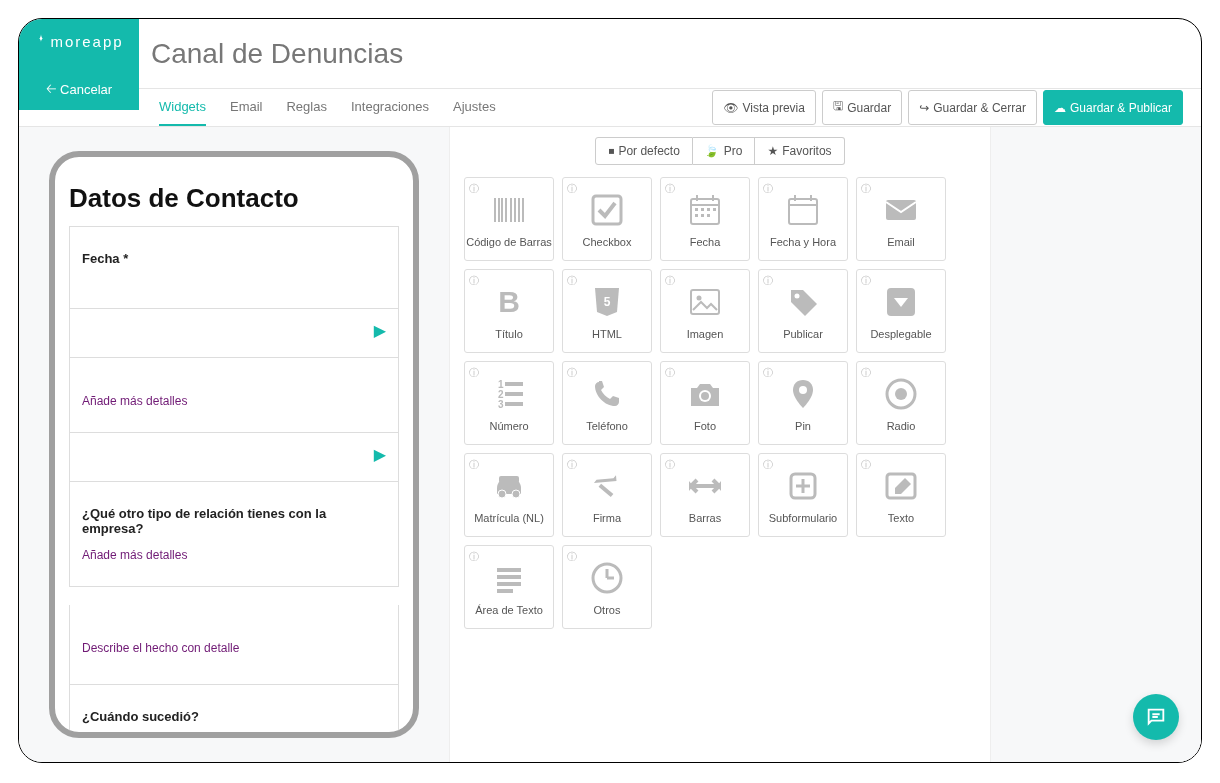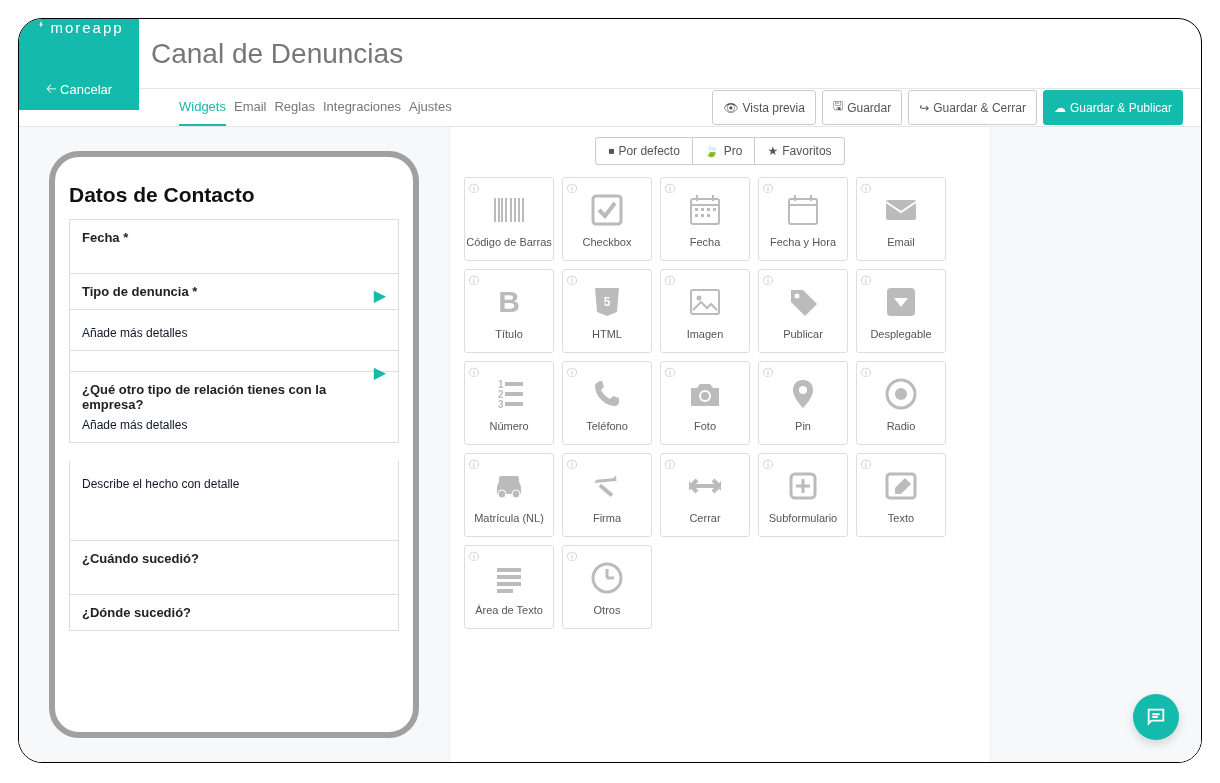--- a/index.html
+++ b/index.html
@@ -1,37 +1,37 @@
 <!DOCTYPE html>
 <html><head>
 <meta charset="utf-8">
 <style>
 * { margin: 0; padding: 0; box-sizing: border-box; font-family: -apple-system, BlinkMacSystemFont, "Segoe UI", Helvetica, Arial, sans-serif; }
 body { background: #fff; width: 1220px; height: 783px; overflow: hidden; position: relative; }
 .app-frame { border: 1px solid #000; border-radius: 24px; margin: 18px; height: 745px; overflow: hidden; position: relative; background: #fff; }
 .header { display: flex; align-items: stretch; border-bottom: 1px solid #e5e5e5; height: 70px; }
-.brand-block { background: #14baac; width: 120px; display: flex; align-items: flex-start; justify-content: center; padding-top: 0; color: #fff; font-size: 15px; letter-spacing: 2px; }
+.brand-block { background: #14baac; width: 120px; display: flex; align-items: flex-start; justify-content: center; padding-top: 14px; color: #fff; font-size: 15px; letter-spacing: 2px; }
 .brand-block .leaf { display: inline-block; margin-right: 2px; }
 .title { font-size: 28px; color: #777; font-weight: 300; align-self: center; margin-left: 12px; }
 .subbar { display: flex; align-items: center; height: 38px; border-bottom: 1px solid #e5e5e5; }
 .cancel-block { background: #14baac; width: 120px; color: #fff; font-size: 13px; display: flex; align-items: center; justify-content: center; height: 100%; cursor: pointer; margin-top: -32px; padding-bottom: 4px; }
-.subbar-tabs { display: flex; gap: 8px; margin-left: 40px; flex: 1; }
+.subbar-tabs { display: flex; gap: 24px; margin-left: 20px; flex: 1; }
 .subbar-tab { font-size: 13px; color: #777; cursor: pointer; padding: 10px 0; border-bottom: 2px solid transparent; }
 .subbar-tab.active { color: #14baac; border-bottom-color: #14baac; }
 .subbar-actions { display: flex; gap: 6px; margin-right: 18px; }
 .btn { background: #fff; border: 1px solid #ccc; border-radius: 3px; font-size: 12px; padding: 6px 10px; color: #555; cursor: pointer; display: inline-flex; align-items: center; gap: 4px; }
 .btn.primary { background: #14baac; border-color: #14baac; color: #fff; }
 .main { display: flex; height: calc(100% - 108px); background: #f7f8f9; }
 .preview-col { width: 430px; padding: 24px 30px; overflow: hidden; }
 .phone { border: 6px solid #a0a0a0; border-radius: 30px; background: #fff; height: 100%; padding: 18px 14px; overflow: hidden; }
-.phone h2 { font-size: 21px; font-weight: 700; color: #111; margin: 8px 0 12px; }
-.field { border: 1px solid #ddd; border-top: none; padding: 10px 12px; position: relative; }
+.phone h2 { font-size: 26px; font-weight: 700; color: #111; margin: 8px 0 12px; }
+.field { border: 1px solid #ddd; border-top: none; padding: 24px 12px; position: relative; }
 .field:first-of-type { border-top: 1px solid #ddd; }
 .field-label { font-size: 13px; font-weight: 700; color: #222; }
-.field-sub { font-size: 12px; color: #0f172a; margin-top: 6px; }
+.field-sub { font-size: 12px; color: #701a75; margin-top: 12px; }
 .field-space { height: 18px; }
 .field-chevron { position: absolute; right: 12px; top: 12px; color: #14baac; font-size: 16px; }
 .section-gap { height: 18px; }
 .widgets-col { flex: 1; padding: 10px 14px; background: #fff; border-left: 1px solid #eee; border-right: 1px solid #eee; overflow-y: auto; }
 .widget-tabs { display: flex; justify-content: center; gap: 0; margin-bottom: 12px; }
 .widget-tab { border: 1px solid #ccc; font-size: 12px; padding: 6px 12px; color: #555; cursor: pointer; background: #fff; display: inline-flex; align-items: center; gap: 4px; }
 .widget-tab:first-child { border-radius: 3px 0 0 3px; }
 .widget-tab:last-child { border-radius: 0 3px 3px 0; }
 .widget-tab + .widget-tab { border-left: none; }
 .widget-grid { display: grid; grid-template-columns: repeat(5, 90px); gap: 8px; justify-content: start; }
@@ -95,21 +95,20 @@
 
     <div class="preview-col">
       <div class="phone">
         <h2>Datos de Contacto</h2>
 
         <div class="field">
           <div class="field-label">Fecha *</div>
           <div class="field-space"></div>
         </div>
         <div class="field">
-          <div class="field-label">Tipo de denuncia *</div>
           <span class="field-chevron">▶</span>
         </div>
         <div class="field">
           <div class="field-sub">Añade más detalles</div>
         </div>
         <div class="field">
           <span class="field-chevron">▶</span>
         </div>
         <div class="field">
           <div class="field-label">¿Qué otro tipo de relación tienes con la empresa?</div>
@@ -346,21 +345,21 @@
           </div>
           <div class="widget-item">
             <span class="info-dot">ⓘ</span>
             <div class="widget-icon">
               <svg width="40" height="40" viewBox="0 0 40 40">
                 <line x1="6" y1="20" x2="34" y2="20" stroke="#bbb" stroke-width="4"></line>
                 <path d="M8 20l-4-5v10z M32 20l4-5v10z" fill="#bbb"></path>
                 <path d="M6 20l6-6M6 20l6 6M34 20l-6-6M34 20l-6 6" stroke="#bbb" stroke-width="4" fill="none"></path>
               </svg>
             </div>
-            <div class="widget-label">Cerrar</div>
+            <div class="widget-label">Barras</div>
           </div>
           <div class="widget-item">
             <span class="info-dot">ⓘ</span>
             <div class="widget-icon">
               <svg width="40" height="40" viewBox="0 0 40 40">
                 <rect x="8" y="8" width="24" height="24" rx="4" fill="none" stroke="#bbb" stroke-width="3"></rect>
                 <line x1="20" y1="13" x2="20" y2="27" stroke="#bbb" stroke-width="3"></line>
                 <line x1="13" y1="20" x2="27" y2="20" stroke="#bbb" stroke-width="3"></line>
               </svg>
             </div>

